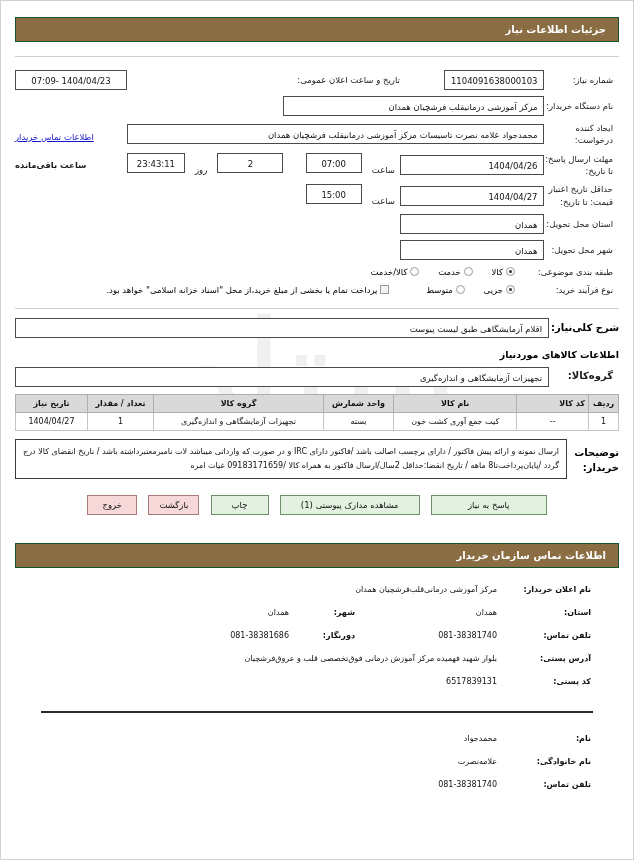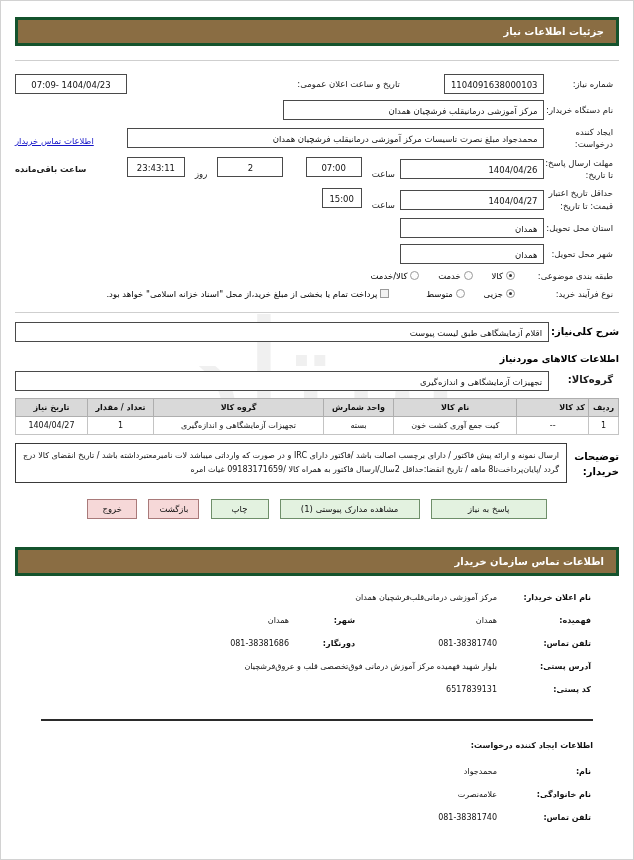--- a/index.html
+++ b/index.html
@@ -38,21 +38,21 @@
   .content { position: relative; z-index: 2; }
 
   .section-bar {
     margin: 16px 14px 0 14px;
     background: #8a6d43;
     color: #ffffff;
     font-size: 10px;
     font-weight: bold;
     text-align: right;
     padding: 6px 12px 6px 10px;
-    border: 3px solid #14532d;
+    border: 1px solid #14532d;
   }
   .panel {
     margin: 14px 14px 0 14px;
     border-top: 1px solid #cfcfcf;
     padding-top: 10px;
   }
 
   table.form { width: 100%; border-collapse: collapse; }
   table.form td { vertical-align: middle; padding: 3px 0; }
 
@@ -222,21 +222,21 @@
           <td class="lbl">نام دستگاه خریدار:</td>
           <td colspan="2">
             <div class="box">مرکز آموزشی  درمانیقلب  فرشچیان همدان</div>
           </td>
           <td colspan="2"></td>
         </tr>
 
         <tr>
           <td class="lbl">ایجاد کننده درخواست:</td>
           <td colspan="3" style="position:relative;">
-            <div class="box">محمدجواد مبلغ  نصرت  تاسیسات مرکز آموزشی  درمانیقلب  فرشچیان همدان</div>
+            <div class="box">محمدجواد علامه  نصرت  تاسیسات مرکز آموزشی  درمانیقلب  فرشچیان همدان</div>
           </td>
           <td style="text-align:left;padding-right:6px;">
             <span class="link">اطلاعات تماس خریدار</span>
           </td>
         </tr>
 
         <tr>
           <td class="lbl">مهلت ارسال پاسخ: تا تاریخ:</td>
           <td>
             <div class="box">1404/04/26</div>
@@ -253,21 +253,21 @@
           <td class="inline-lbl" style="text-align:left;font-weight:bold;">ساعت باقی‌مانده</td>
         </tr>
 
         <tr>
           <td class="lbl">حداقل تاریخ اعتبار قیمت: تا تاریخ:</td>
           <td>
             <div class="box">1404/04/27</div>
           </td>
           <td style="white-space:nowrap;">
             <span class="inline-lbl">ساعت</span>
-            <span class="box center" style="display:inline-block;width:40px;">15:00</span>
+            <span class="box center" style="display:inline-block;width:56px;">15:00</span>
           </td>
           <td colspan="2"></td>
         </tr>
 
         <tr>
           <td class="lbl">استان محل تحویل:</td>
           <td>
             <div class="box">همدان</div>
           </td>
           <td colspan="3"></td>
@@ -386,21 +386,21 @@
     </div>
 
     <div class="contact">
       <table class="contact-tbl">
         <tbody>
             <tr>
           <td class="c-lbl">نام اعلان خریدار:</td>
           <td class="c-val" colspan="3">مرکز آموزشی درمانی‌قلب‌فرشچیان همدان</td>
         </tr>
         <tr>
-          <td class="c-lbl">فهمیده:</td>
+          <td class="c-lbl">استان:</td>
           <td class="c-val" style="width:150px;">همدان</td>
           <td class="c-lbl2">شهر:</td>
           <td class="c-val">همدان</td>
         </tr>
         <tr>
           <td class="c-lbl">تلفن تماس:</td>
           <td class="c-val">081-38381740</td>
           <td class="c-lbl2">دورنگار:</td>
           <td class="c-val">081-38381686</td>
         </tr>
@@ -410,21 +410,20 @@
         </tr>
         <tr>
           <td class="c-lbl">کد پستی:</td>
           <td class="c-val" colspan="3">6517839131</td>
         </tr>
       </tbody>
         </table>
 
       <div class="hr-thick"></div>
 
-      <div class="creator-head">اطلاعات ایجاد کننده درخواست:</div>
 
       <table class="contact-tbl">
         <tbody>
             <tr>
           <td class="c-lbl">نام:</td>
           <td class="c-val">محمدجواد</td>
         </tr>
         <tr>
           <td class="c-lbl">نام خانوادگی:</td>
           <td class="c-val">علامه‌نصرت</td>

